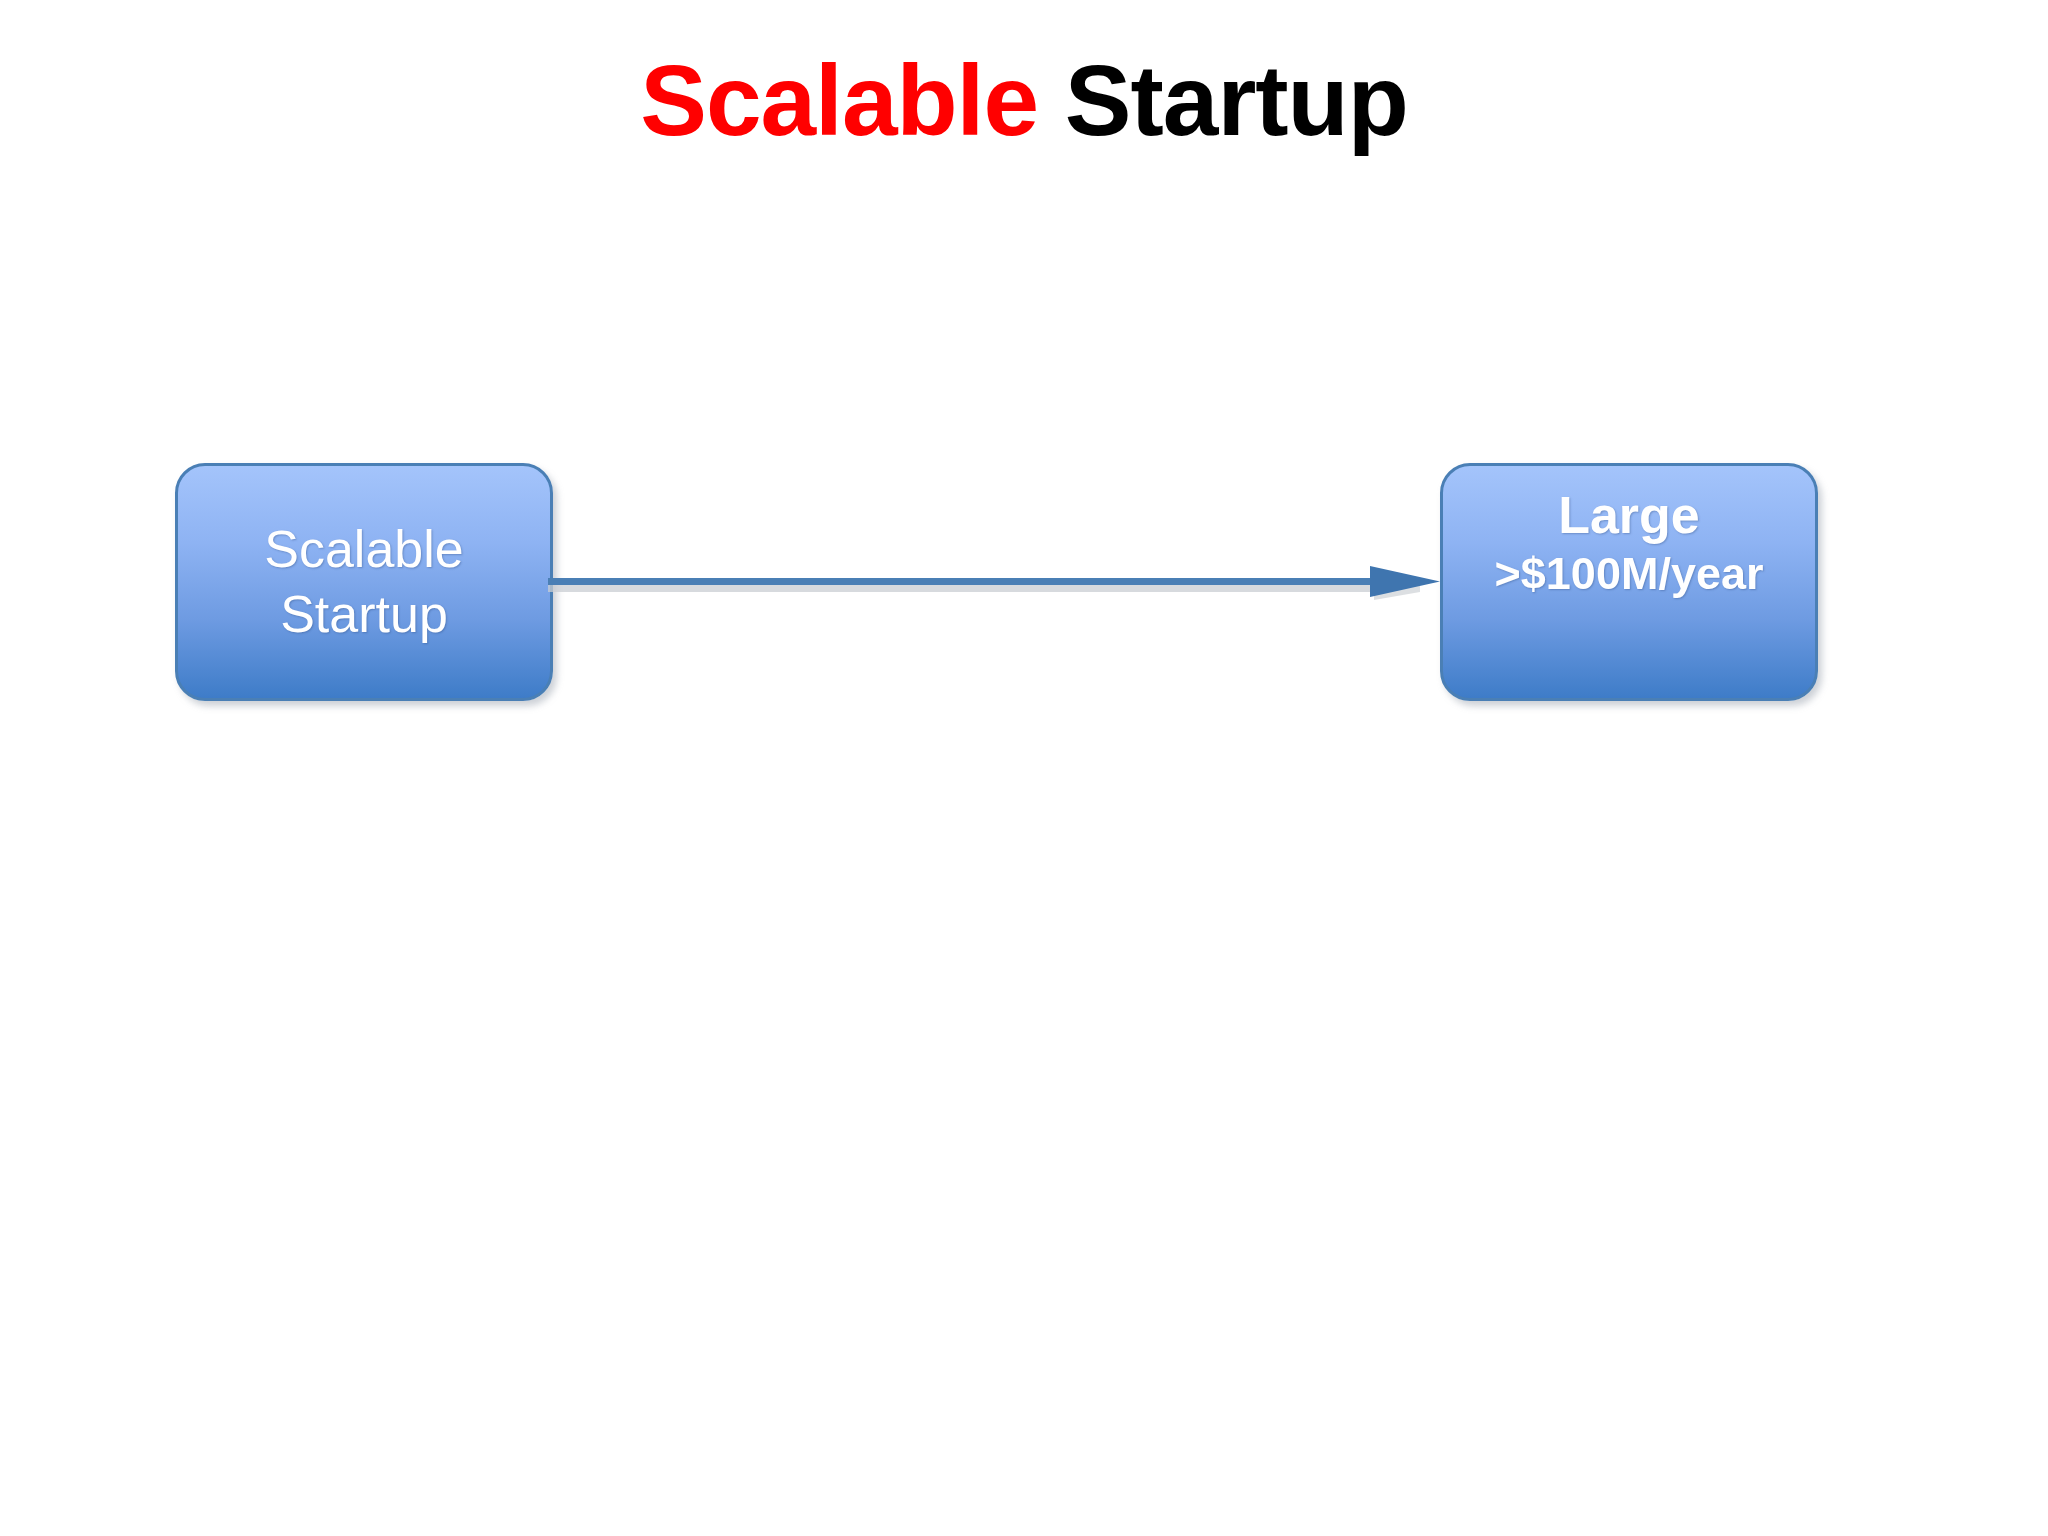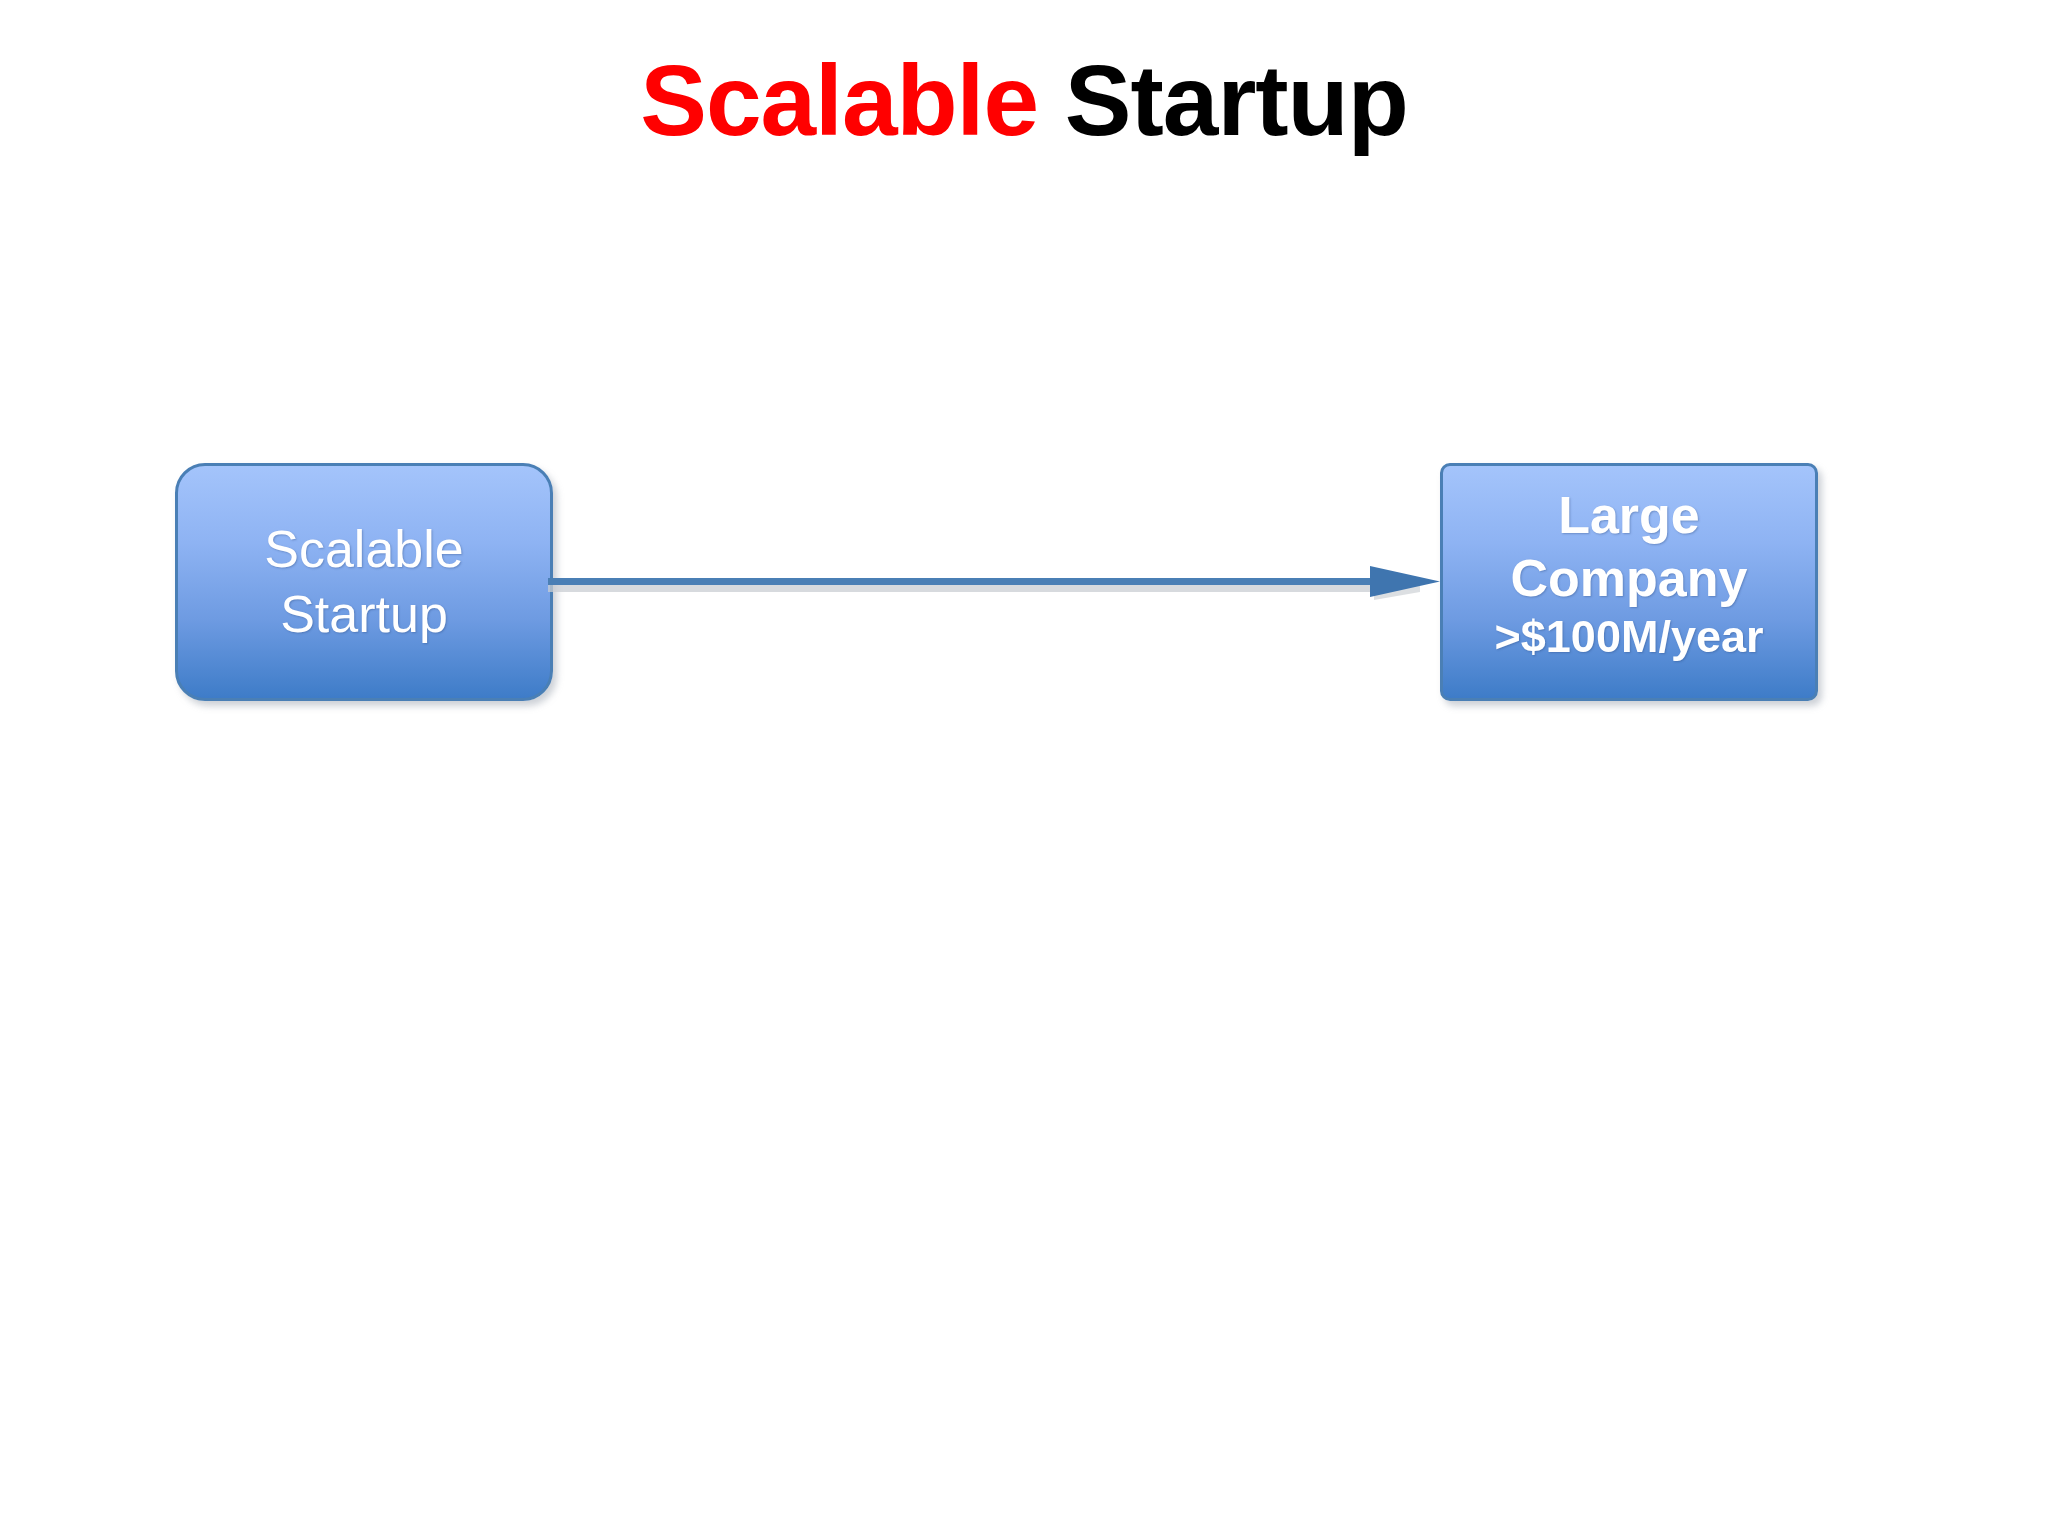--- a/index.html
+++ b/index.html
@@ -68,21 +68,20 @@
   }
 
   
   #node-target {
     left: 1440px;
     top: 463px;
     width: 378px;
     height: 238px;
     justify-content: flex-start;
     padding-top: 18px;
-    border-radius: 10px;
   }
   #node-target .line-strong {
     font-size: 52px;
     font-weight: bold;
     line-height: 1.21;
     text-shadow: 1px 1px 2px rgba(40,70,120,0.35);
   }
   #node-target .line-sub {
     font-size: 45px;
     font-weight: bold;
@@ -122,17 +121,16 @@
       <polygon points="826,25 826,52 872,44 872,33" fill="#CDD1D6" opacity="0.7"></polygon>
 
       <rect x="0" y="30" width="832" height="7" fill="#4A7FB5"></rect>
 
       <polygon points="822,18 892,33.5 822,49" fill="#3F75AF"></polygon>
     </svg>
   </div>
 
   <div class="node" id="node-target">
     <div class="line-strong">Large</div>
-    <div class="line-strong">Company</div>
     <div class="line-sub">&gt;$100M/year</div>
   </div>
 
 </div>
 
 </body></html>

